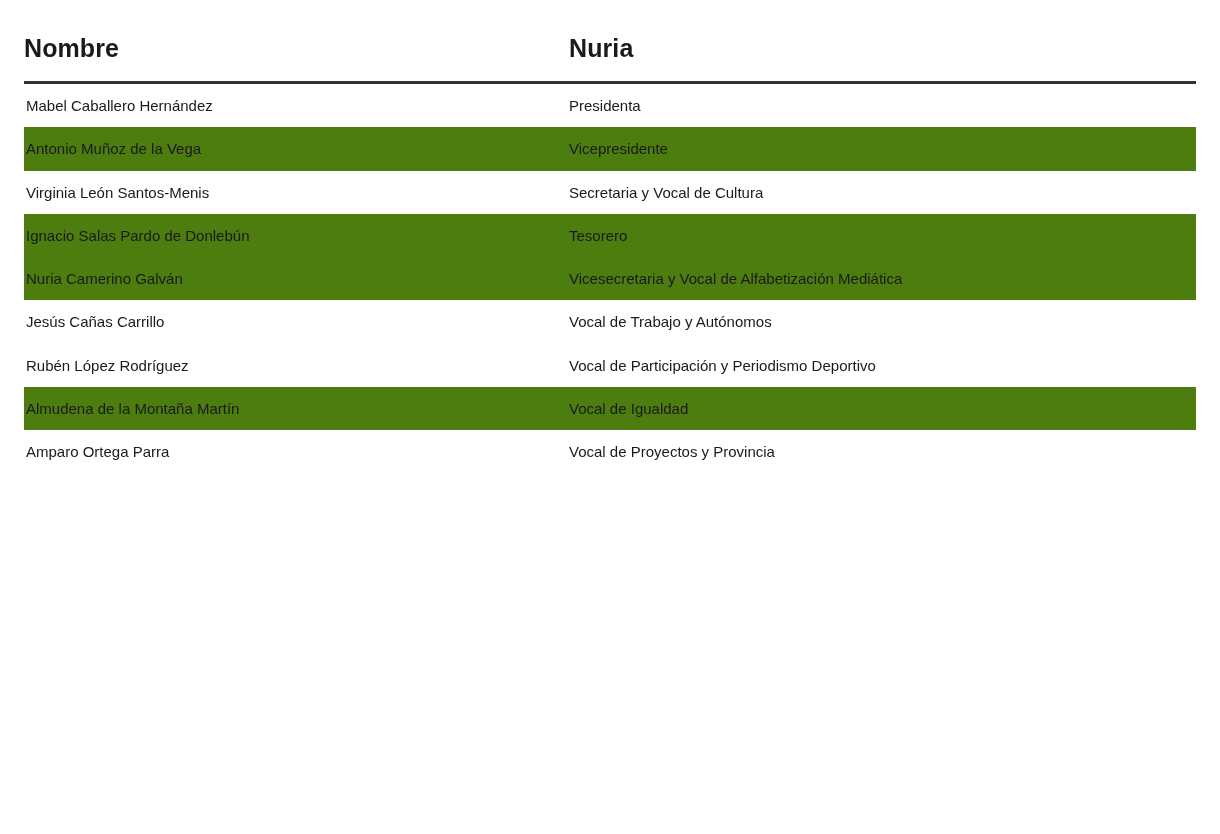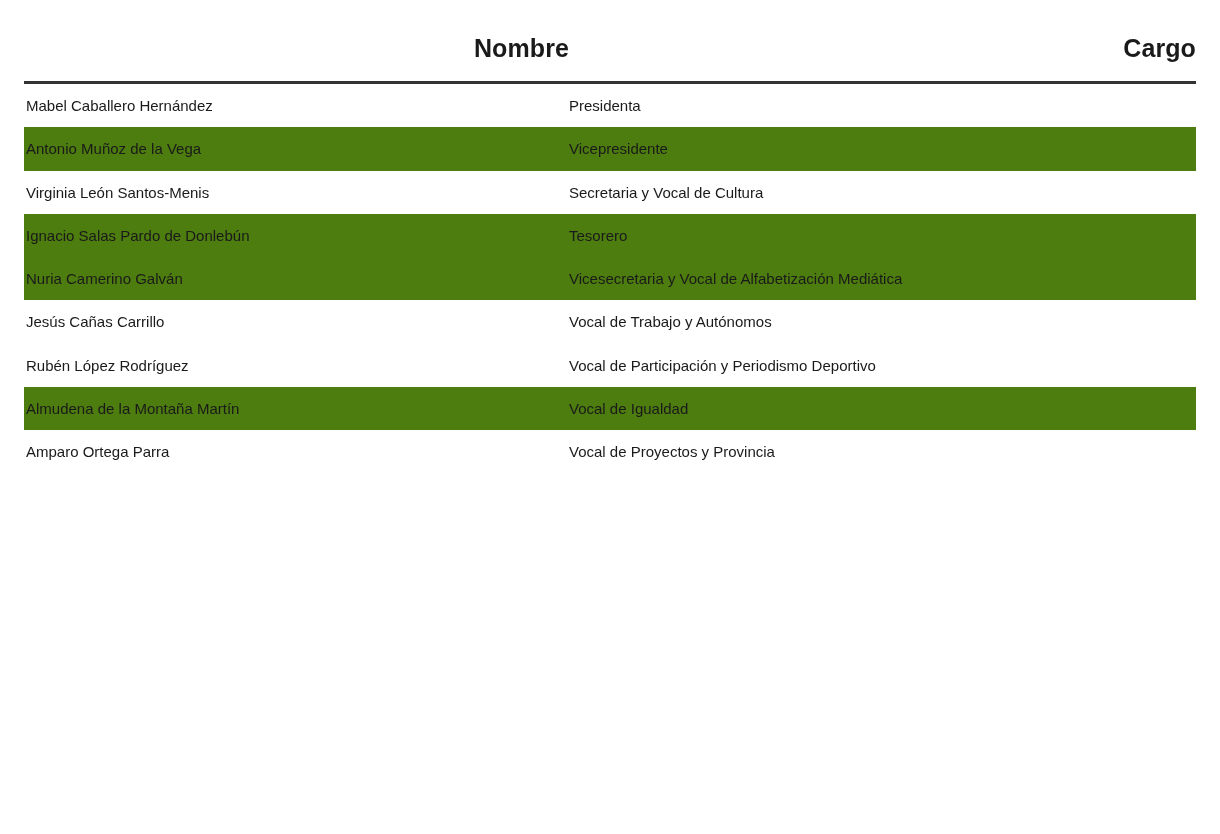--- a/index.html
+++ b/index.html
@@ -24,21 +24,21 @@
   table.data-table {
     width: 1172px;
     border-collapse: collapse;
     table-layout: fixed;
     margin-top: 34px;
   }
   table.data-table col.col-name { width: 545px; }
   table.data-table col.col-role { width: 627px; }
 
   thead th {
-    text-align: right;
+    text-align: left;
     font-size: 25px;
     font-weight: bold;
     color: #1a1a1a;
     padding: 0 0 18px 0;
     vertical-align: bottom;
     letter-spacing: 0.1px;
   }
   thead tr {
     border-bottom: 3px solid #333333;
   }
@@ -72,21 +72,21 @@
 <div class="page">
 
   <table class="data-table">
     <colgroup>
       <col class="col-name">
       <col class="col-role">
     </colgroup>
     <thead>
       <tr>
         <th>Nombre</th>
-        <th>Cargo</th>
+        <th>Nuria</th>
       </tr>
     </thead>
     <tbody>
       <tr>
         <td class="cell-name">Mabel Caballero Hernández</td>
         <td class="cell-role">Presidenta</td>
       </tr>
       <tr class="striped">
         <td class="cell-name">Antonio Muñoz de la Vega</td>
         <td class="cell-role">Vicepresidente</td>

